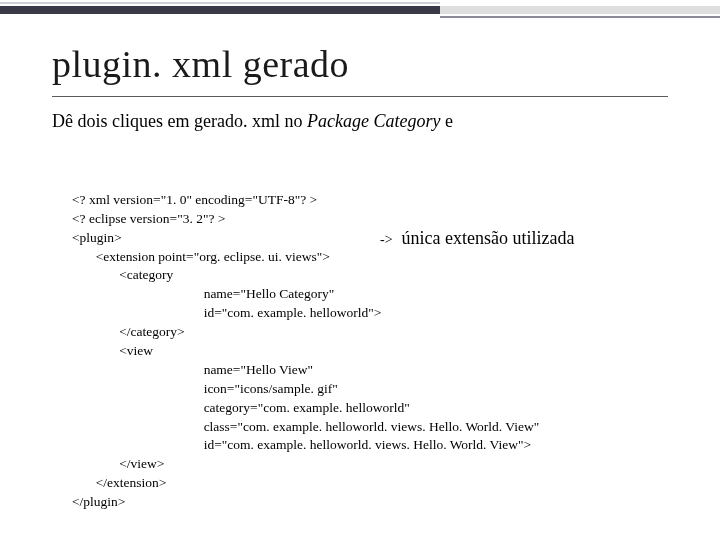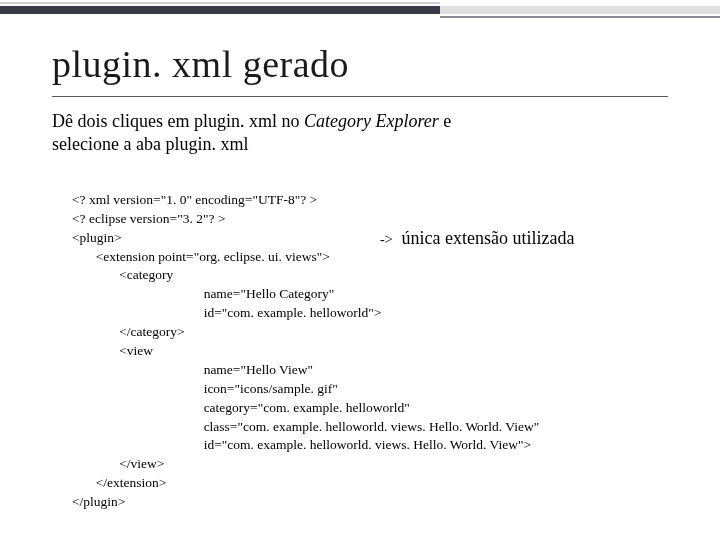--- a/index.html
+++ b/index.html
@@ -114,23 +114,22 @@
     <div class="dark"></div>
     <div class="light"></div>
     <div class="light-thin"></div>
   </div>
 
   <div class="title">plugin. xml gerado</div>
   <div class="divider"></div>
 
   <div class="body">
     <div class="intro1">
-      <span>Dê dois cliques em plugin. xml no </span><span class="pkg">Category Explorer</span><span> e</span>
+      <span>Dê dois cliques em gerado. xml no </span><span class="pkg">Package Category</span><span> e</span>
     </div>
-    <div class="intro2">selecione a aba  plugin. xml</div>
   </div>
 
   <div class="code">
 <span>&lt;? xml version="1. 0" encoding="UTF-8"? &gt;</span>
 <span>&lt;? eclipse version="3. 2"? &gt;</span>
 <span>&lt;plugin&gt;</span>
 <span>       &lt;extension point="org. eclipse. ui. views"&gt;</span>
 <span>              &lt;category</span>
 <span>                                       name="Hello Category"</span>
 <span>                                       id="com. example. helloworld"&gt;</span>

